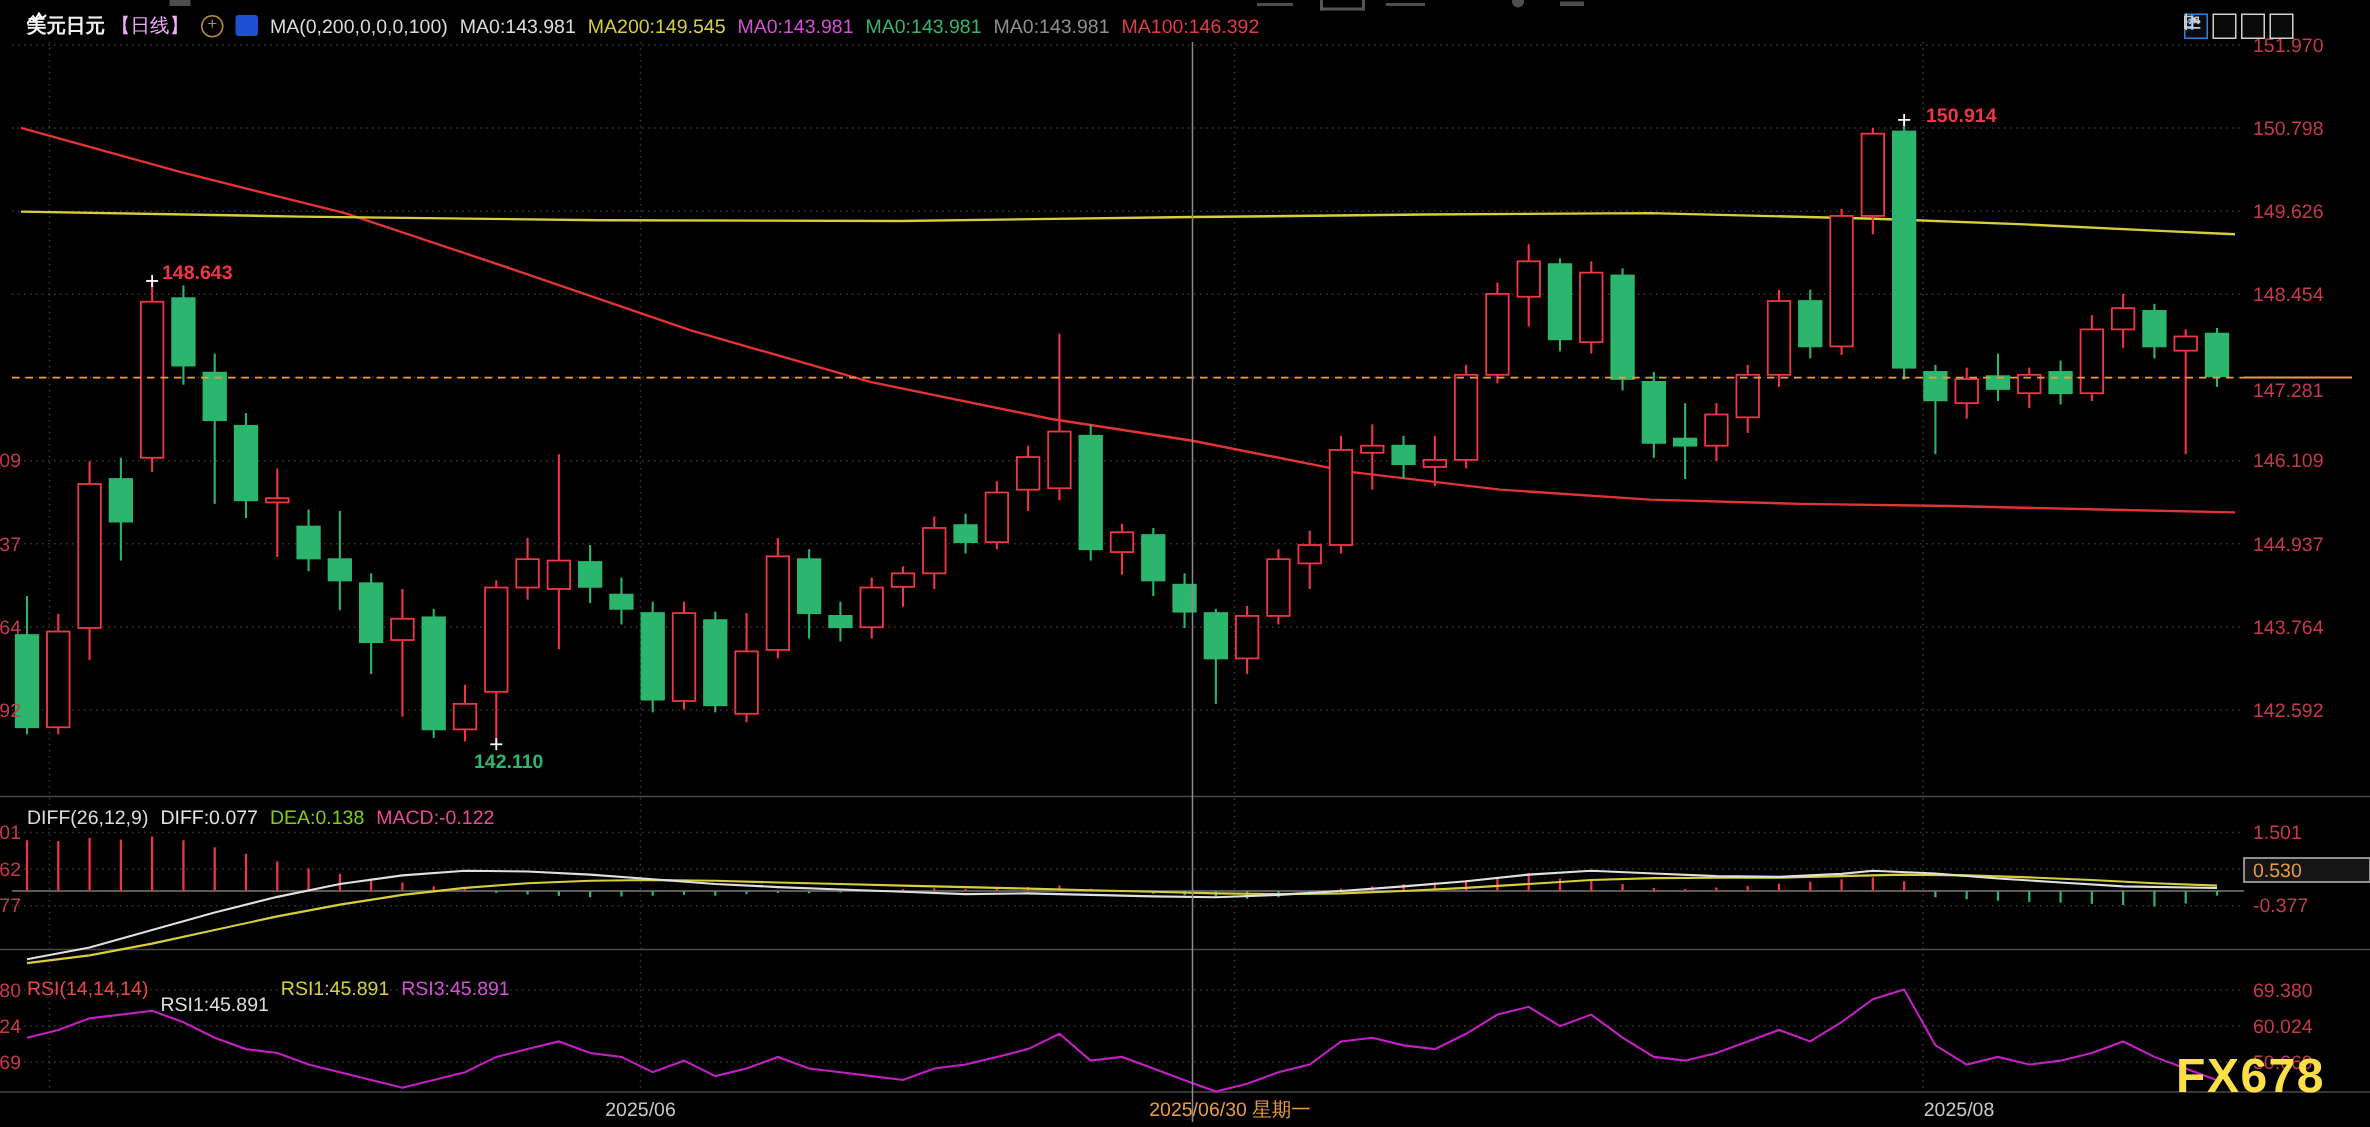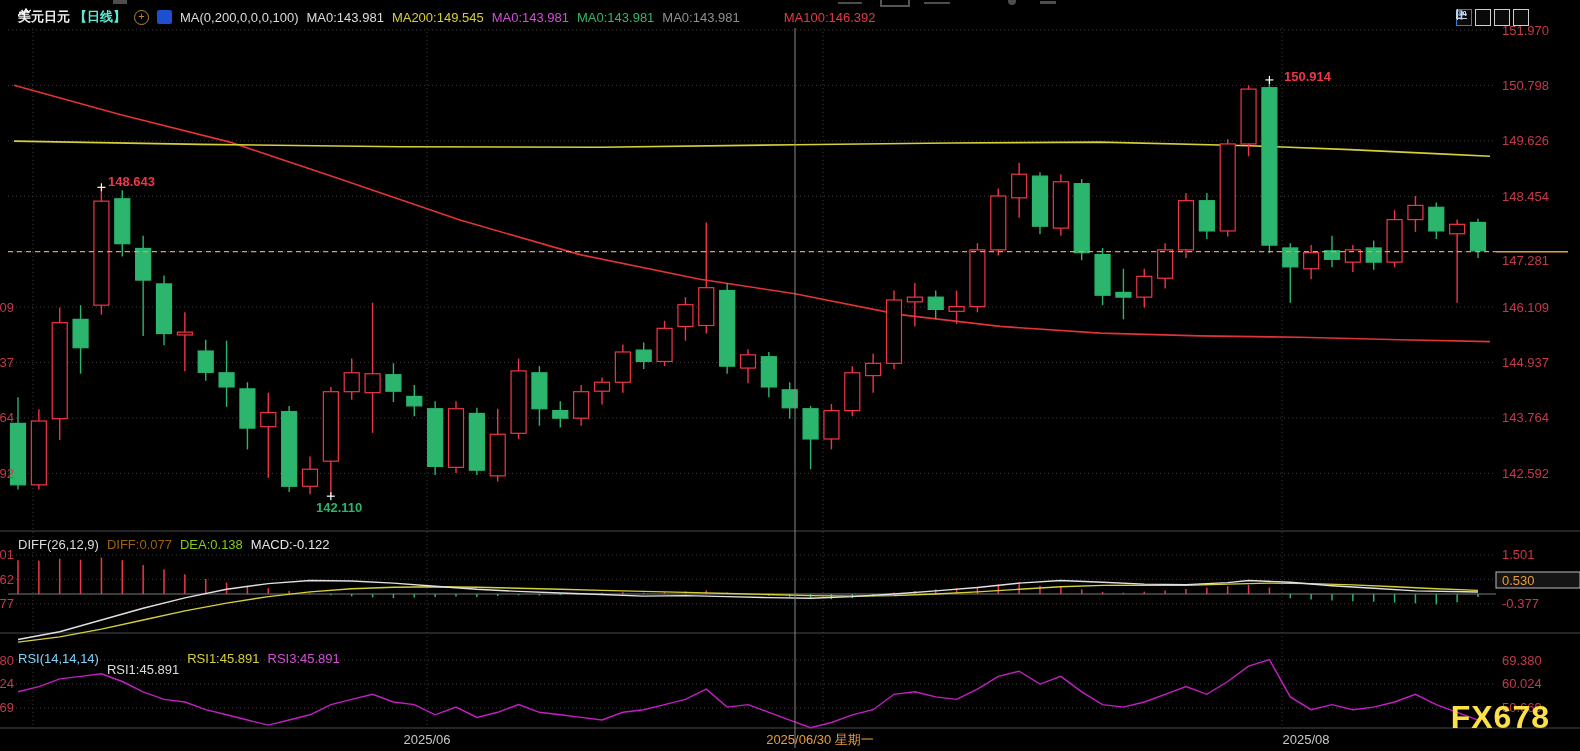--- a/index.html
+++ b/index.html
@@ -2,21 +2,21 @@
 <html><head>
 <meta charset="utf-8">
 <style>
   html,body{margin:0;padding:0;background:#000;width:1580px;height:751px;overflow:hidden;
     font-family:"Liberation Sans","DejaVu Sans",sans-serif;}
   .app{position:relative;width:1580px;height:751px;background:#000;}
   svg{position:absolute;left:0;top:0;}
   svg text{font-family:"Liberation Sans","DejaVu Sans",sans-serif;}
   .legend{position:absolute;display:flex;align-items:center;gap:8px;font-size:13px;white-space:nowrap;z-index:5;}
   .legend .sym{color:#f0f0f0;font-weight:bold;font-family:Liberation Mono, monospace;}
-  .legend .period{color:#5eead4;font-weight:bold;}
+  .legend .period{color:#f0abfc;font-weight:normal;}
   .plus-icon{width:13px;height:13px;border:1px solid #b98a3c;border-radius:50%;color:#b98a3c;
     font-size:11px;line-height:11px;text-align:center;}
   .mini-chart-icon{width:15px;height:14px;background:#1d4fd0;border-radius:2px;display:flex;align-items:center;justify-content:center;}
   .tools{position:absolute;top:9px;left:1456px;display:flex;gap:3px;z-index:6;}
   .tool{width:14px;height:15px;border:1px solid #cfcfcf;background:#0a0a0a;display:flex;align-items:center;justify-content:center;}
   .tool.active{border-color:#2f7fe0;}
   .frag{position:absolute;background:#4d4d4d;z-index:4;}
   .watermark{position:absolute;right:30px;bottom:15px;color:#fde047;font-size:32px;font-weight:700;
     letter-spacing:1px;z-index:7;}
 </style>
@@ -340,21 +340,21 @@
       <svg width="13" height="10" viewBox="0 0 13 10">
           <polyline points="0,8 3,4 5,6 8,1 10,4 13,2" fill="none" stroke="#fff" stroke-width="1.4"></polyline>
         </svg>
     </span>
     <span style="color:#dcdcdc">MA(0,200,0,0,0,100)</span>
     <span style="color: rgb(220, 220, 220);">MA0:143.981</span>
     <span style="color: rgb(214, 207, 58);">MA200:149.545</span>
     <span style="color: rgb(212, 79, 212);">MA0:143.981</span>
     <span style="color: rgb(54, 180, 106);">MA0:143.981</span>
     <span style="color: rgb(143, 143, 143);">MA0:143.981</span>
-    <span style="color: rgb(226, 59, 66); margin-left: 36px;">MA100:146.392</span>
+    <span style="color: rgb(226, 59, 66);">MA100:146.392</span>
   </div>
 
   <div class="tools">
     <div class="tool active">
       <svg width="11" height="11" viewBox="0 0 11 11">
           <g stroke="#2f7fe0" stroke-width="2">
             <line x1="5.5" y1="0" x2="5.5" y2="11"></line>
             <line x1="0" y1="5.5" x2="11" y2="5.5"></line>
           </g>
           <rect x="4" y="4" width="3" height="3" fill="#2f7fe0"></rect>
@@ -378,26 +378,26 @@
     <div class="tool">
       <svg width="11" height="11" viewBox="0 0 11 11" stroke="#cfcfcf" fill="none">
           <rect x="0.5" y="2" width="5" height="7"></rect>
           <path d="M6 5.5 L10.5 5.5 M9 4 L10.5 5.5 L9 7"></path>
         </svg>
     </div>
   </div>
 
   <div class="legend" style="left:18px;top:537px">
     <span style="color:#dcdcdc">DIFF(26,12,9)</span>
-    <span style="color: #a16207;">DIFF:0.077</span>
+    <span style="color: #e5e5e5;">DIFF:0.077</span>
     <span style="color: #84cc16;">DEA:0.138</span>
-    <span style="color: #e5e5e5;">MACD:-0.122</span>
+    <span style="color: #ec4899;">MACD:-0.122</span>
   </div>
 
   <div class="legend" style="left:18px;top:640px">
-    <span style="color:#7dd3fc">RSI(14,14,14)</span>
+    <span style="color:#ef4444">RSI(14,14,14)</span>
     <span style="color: rgb(220, 220, 220); margin-top: 22px;">RSI1:45.891</span>
     <span style="color: rgb(214, 207, 58);">RSI1:45.891</span>
     <span style="color: rgb(212, 79, 212); text-align: right;">RSI3:45.891</span>
   </div>
 
   <div class="watermark">FX678</div>
 </div>
 
 </body></html>

